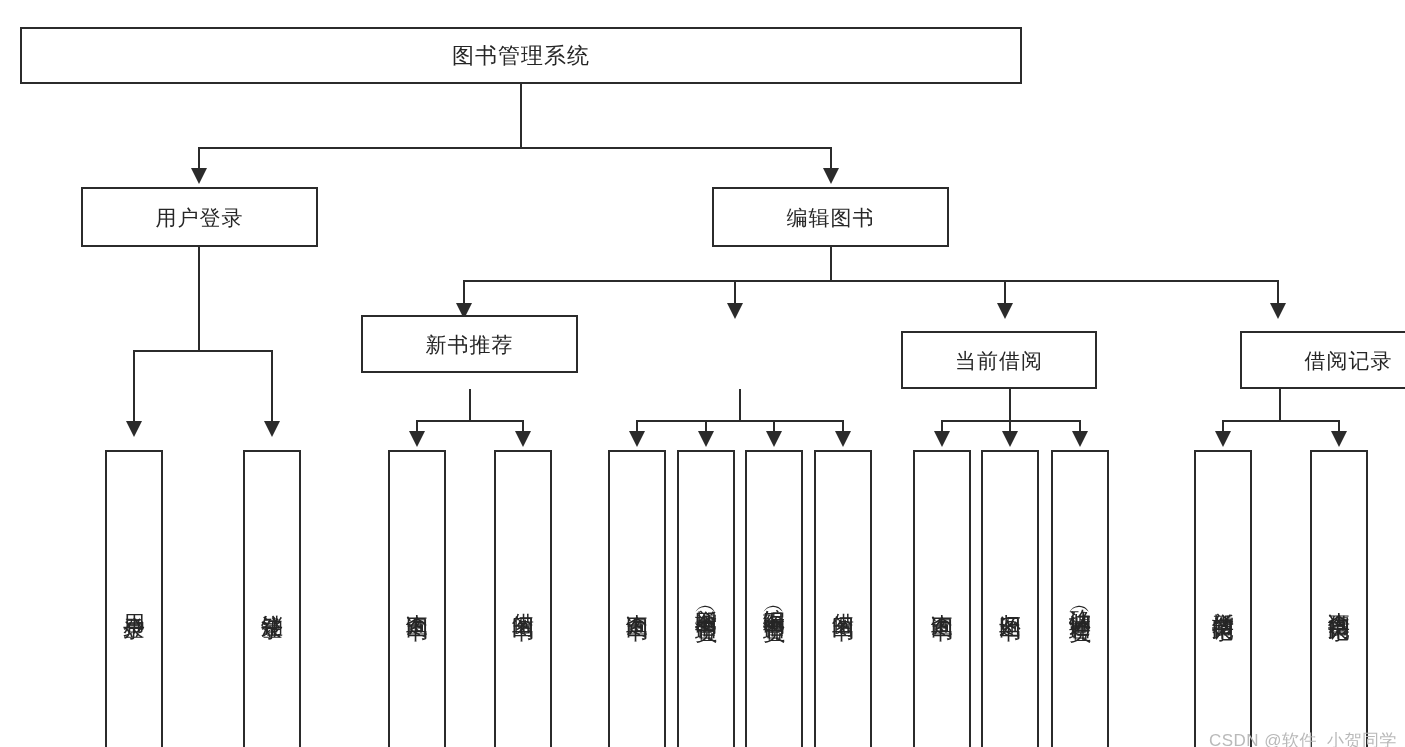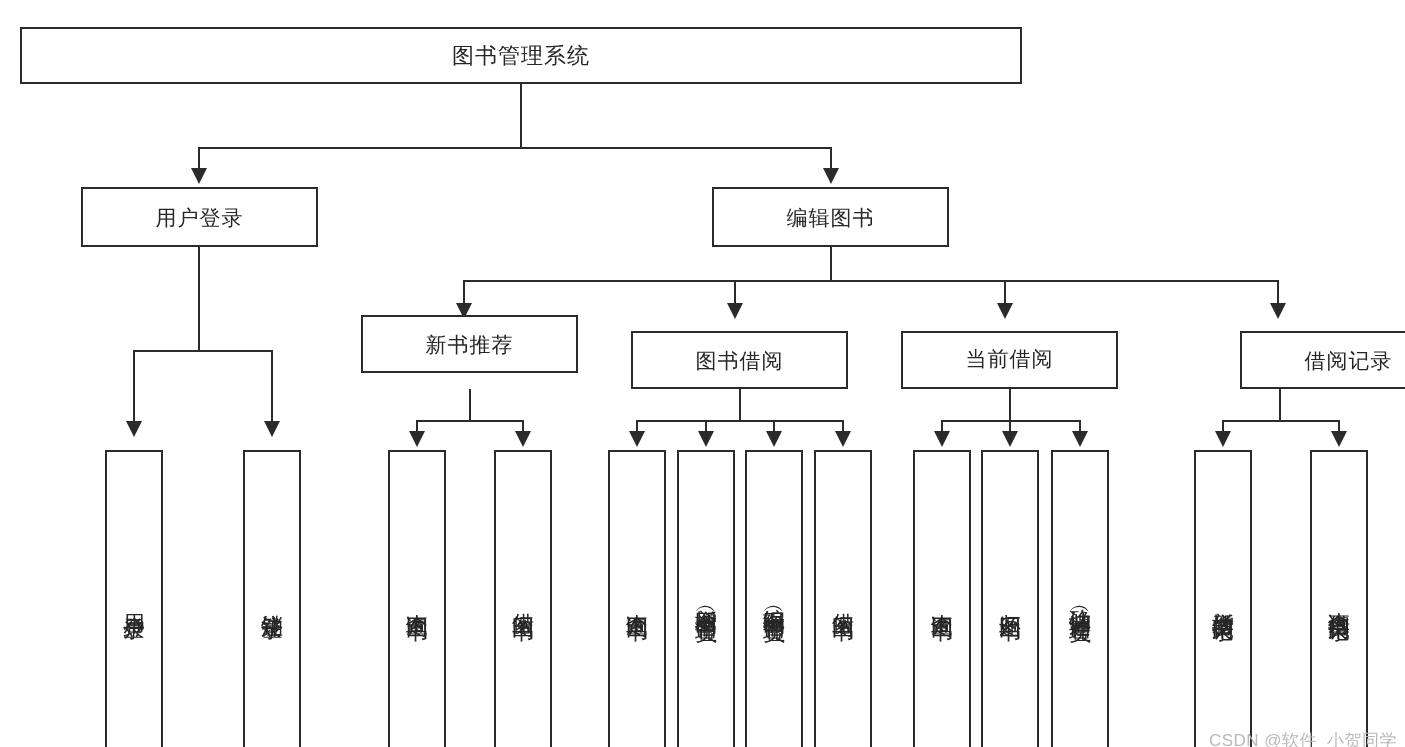--- a/index.html
+++ b/index.html
@@ -121,24 +121,21 @@
   <div class="ln v" style="left:1004px; top:265px; width:2px; height:24px;"></div>
   <div class="ln v" style="left:1277px; top:265px; width:2px; height:24px;"></div>
   <div class="arrow" style="left:456px; top:288px;"></div>
   <div class="arrow" style="left:727px; top:288px;"></div>
   <div class="arrow" style="left:997px; top:288px;"></div>
   <div class="arrow" style="left:1270px; top:288px;"></div>
 
   <div class="node h" style="left:361px; top:300px; width:217px; height:58px;">
     <span>新书推荐</span>
   </div>
-  <div class="node h" style="left:631px; top:316px; width:217px; height:58px;">
-    <span>图书借阅</span>
-  </div>
-  <div class="node h" style="left:901px; top:316px; width:217px; height:58px;font-family:Liberation Mono, monospace;">
+  <div class="node h" style="left:901px; top:316px; width:196px; height:58px;">
     <span>当前借阅</span>
   </div>
   <div class="node h" style="left:1240px; top:316px; width:217px; height:58px;">
     <span>借阅记录</span>
   </div>
 
   <div class="ln v" style="left:469px; top:374px; width:2px; height:32px;"></div>
   <div class="ln h" style="left:416px; top:405px; width:108px; height:2px;"></div>
   <div class="ln v" style="left:416px; top:405px; width:2px; height:12px;"></div>
   <div class="ln v" style="left:522px; top:405px; width:2px; height:12px;"></div>

